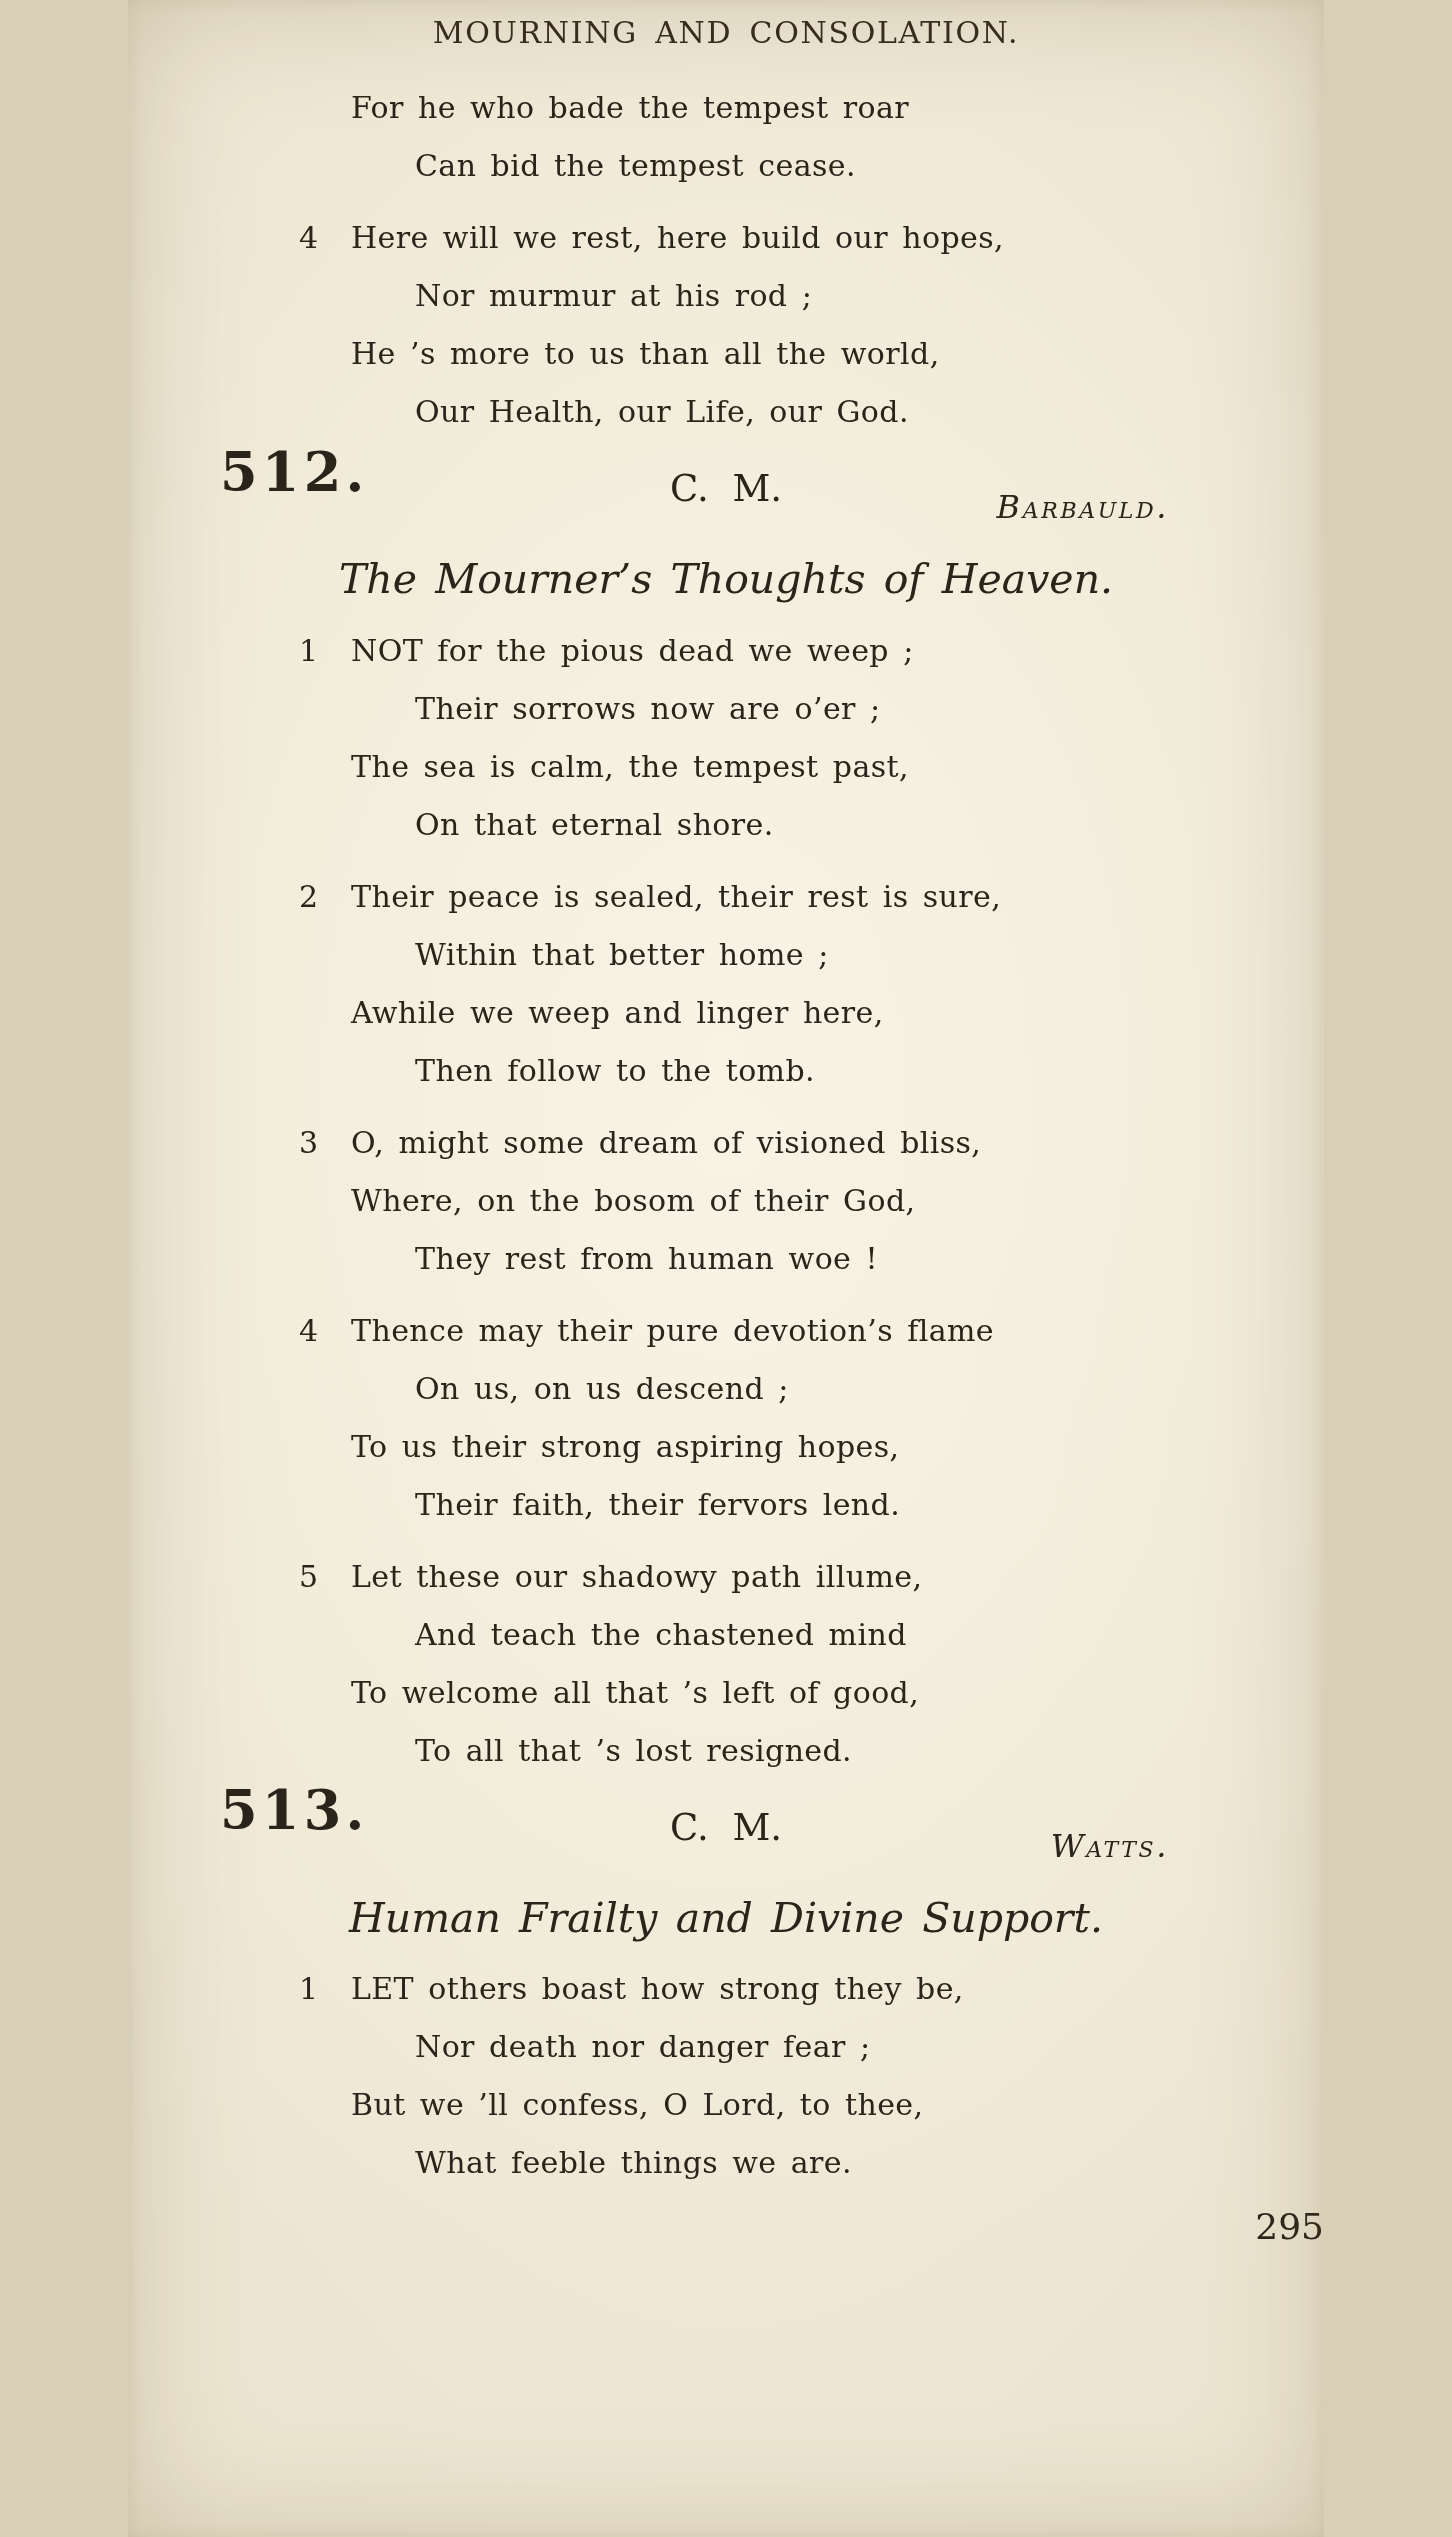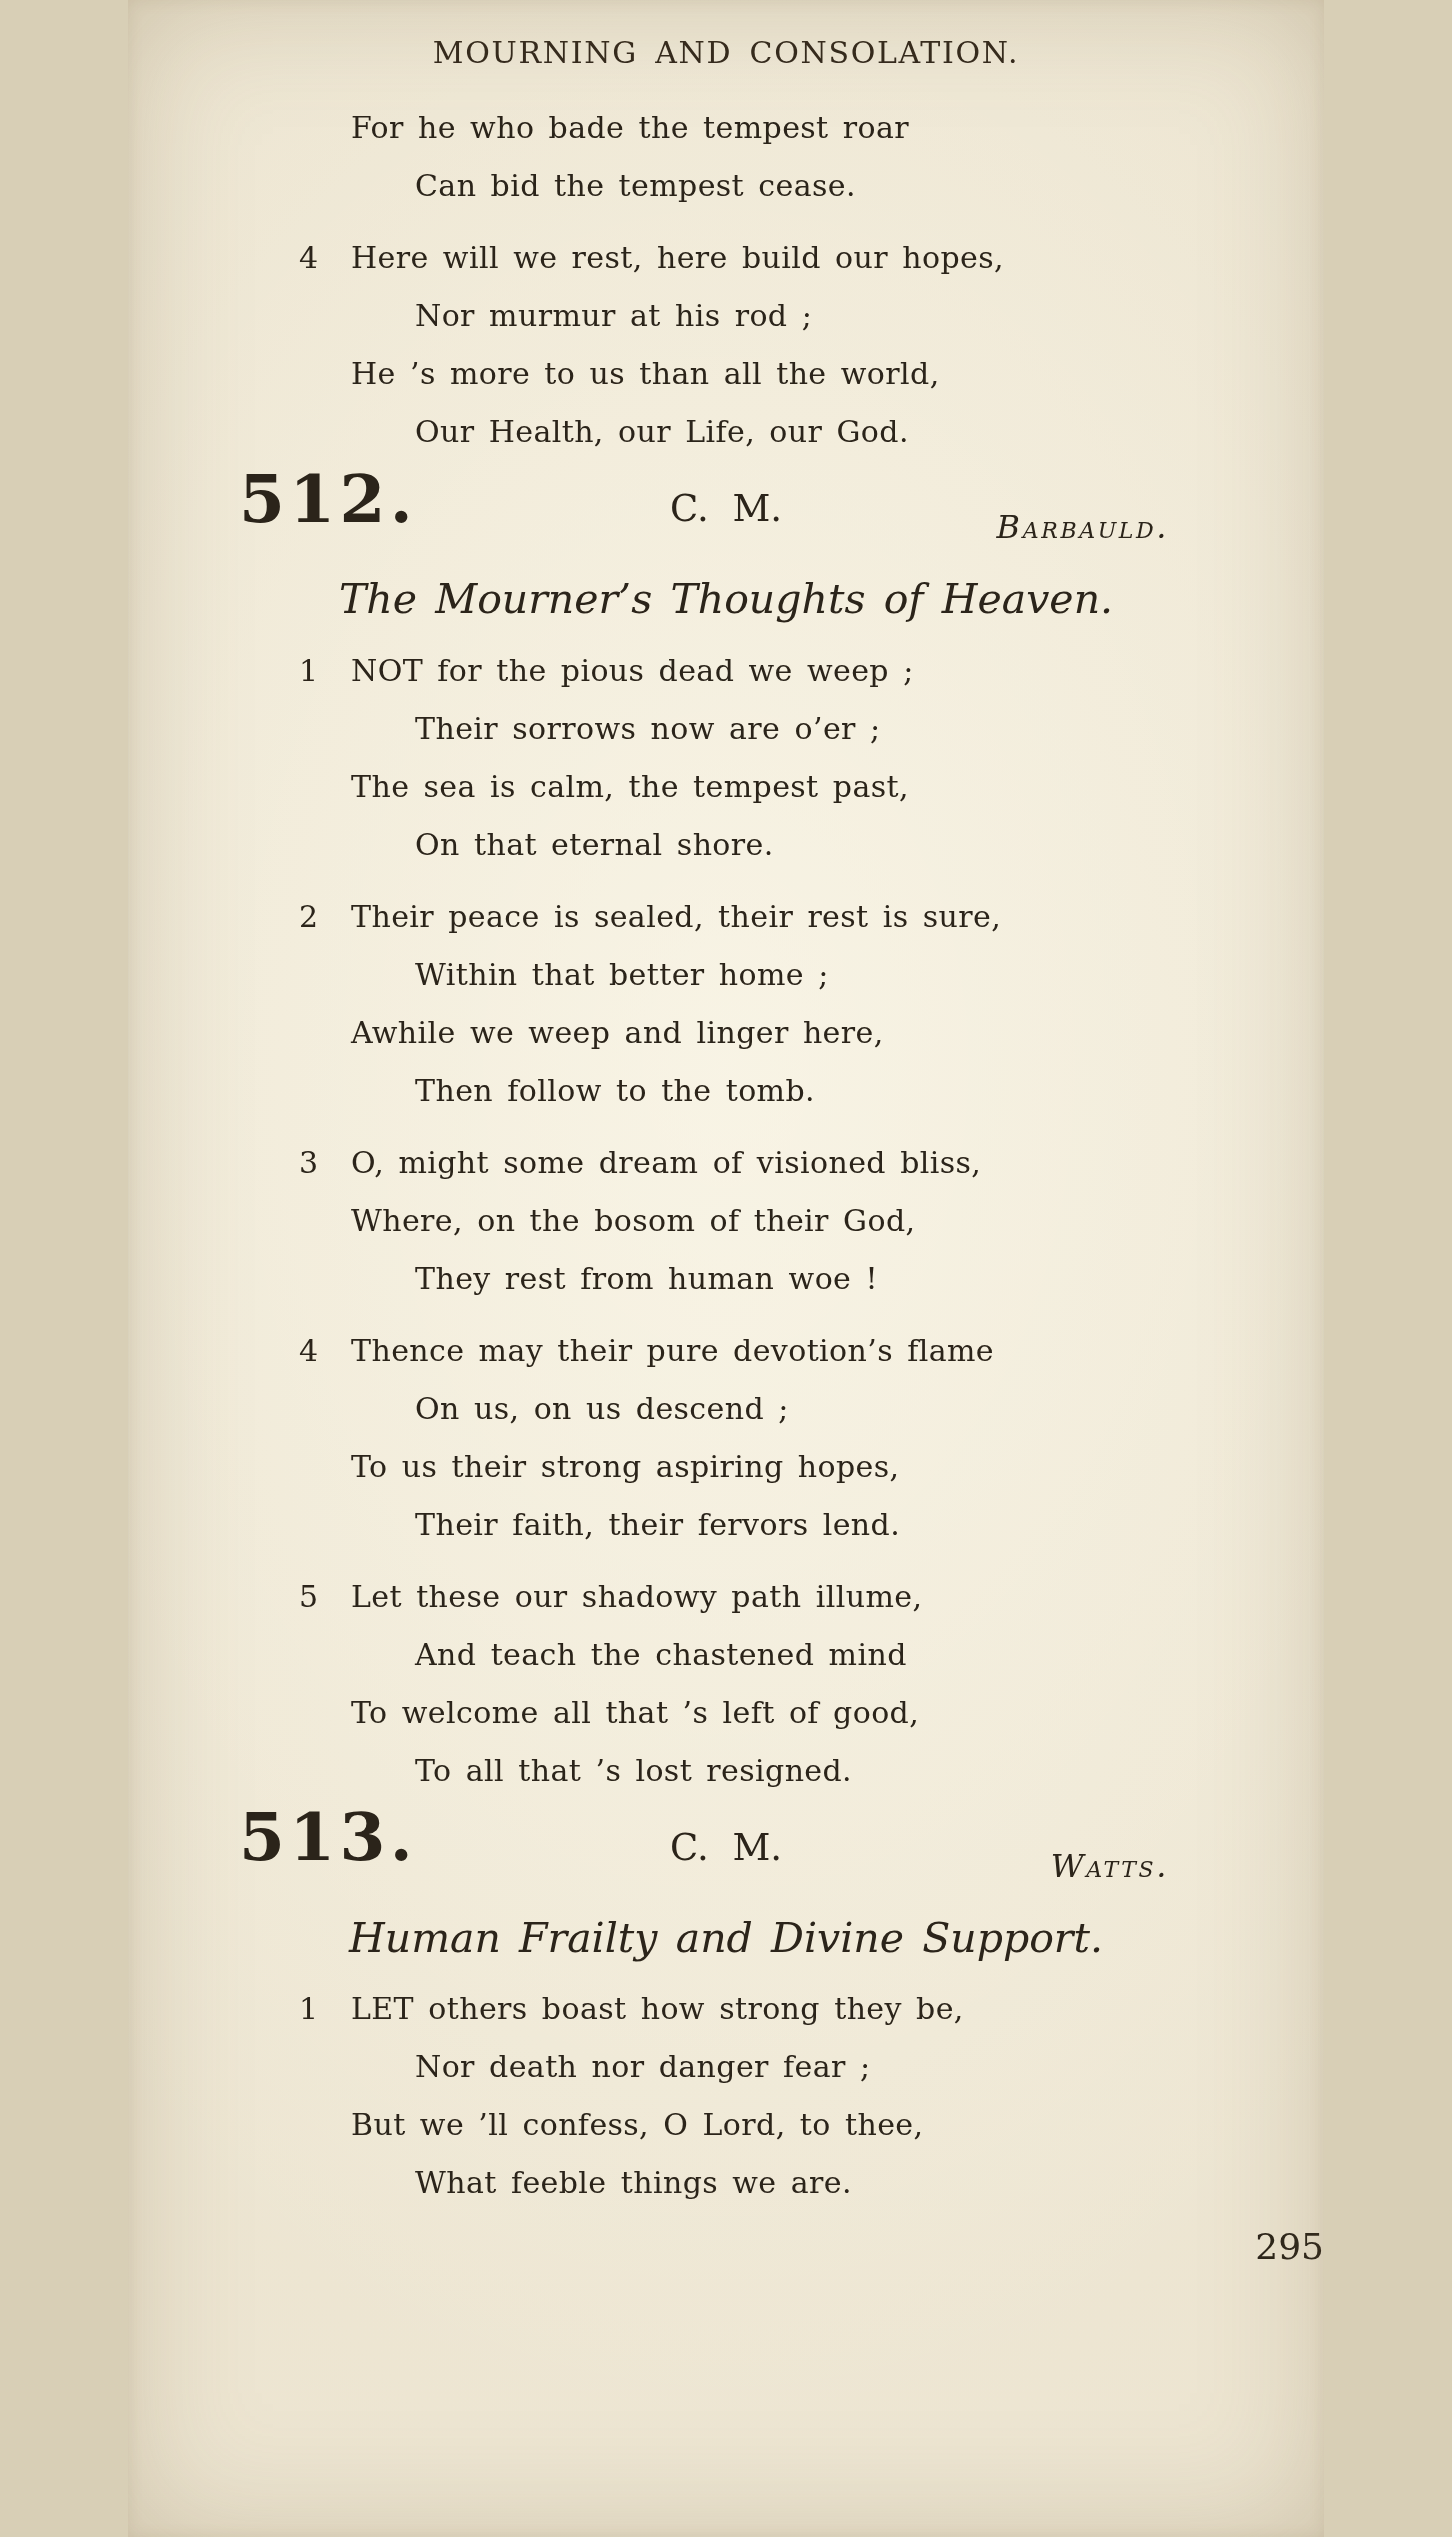--- a/index.html
+++ b/index.html
@@ -8,21 +8,21 @@
     width: 1196px;
     height: 2538px;
     margin: 0 auto;
     position: relative;
     overflow: hidden;
     color: #2b241a;
     font-family: "DejaVu Serif", "Liberation Serif", serif;
     background:
       radial-gradient(ellipse 130% 90% at 50% 42%, rgba(255,252,240,0.55) 0%, rgba(255,252,240,0) 60%),
       radial-gradient(ellipse 140% 120% at 50% 50%, #f0ead8 0%, #ece4d0 55%, #e2d8c0 88%, #d6cbae 100%);
-    padding-top: 35px;
+    padding-top: 15px;
   }
   
   .page::after {
     content: "";
     position: absolute; inset: 0;
     pointer-events: none;
     box-shadow: inset 0 0 121px rgba(120,100,60,0.25), inset 0 0 15.5px rgba(120,100,60,0.12);
   }
 
   .running-head {
@@ -42,22 +42,22 @@
     word-spacing: 4.3px;
     position: relative;
     white-space: nowrap;
   }
   .ind0 { margin-left: 223px; }
   .ind1 { margin-left: 287px; }
   .snum { position: absolute; left: -52px; }
 
   .hymn-head { position: relative; height: 97px; margin-top: 10.4px; }
   .hymn-no {
-    position: absolute; left: 111px; top: -15.5px;
-    font-size: 66px; font-weight: bold; letter-spacing: 4.3px;
+    position: absolute; left: 92px; top: -15.5px;
+    font-size: 54px; font-weight: bold; letter-spacing: 4.3px;
   }
   .hymn-meter {
     position: absolute; left: 0; right: 0; top: 12px;
     text-align: center; font-size: 37px; word-spacing: 12px;
   }
   .hymn-author {
     position: absolute; right: 155px; top: 33px;
     font-size: 32px; font-variant: small-caps; letter-spacing: 2.6px; font-style: italic;
   }
   .hymn-title {

